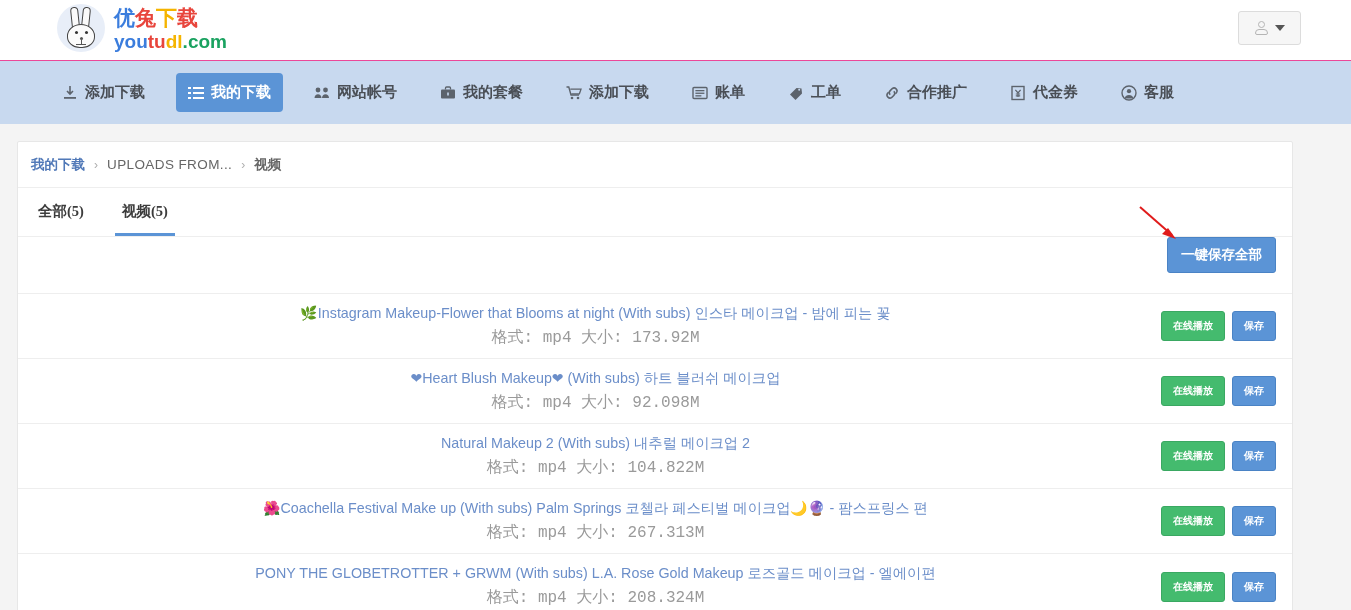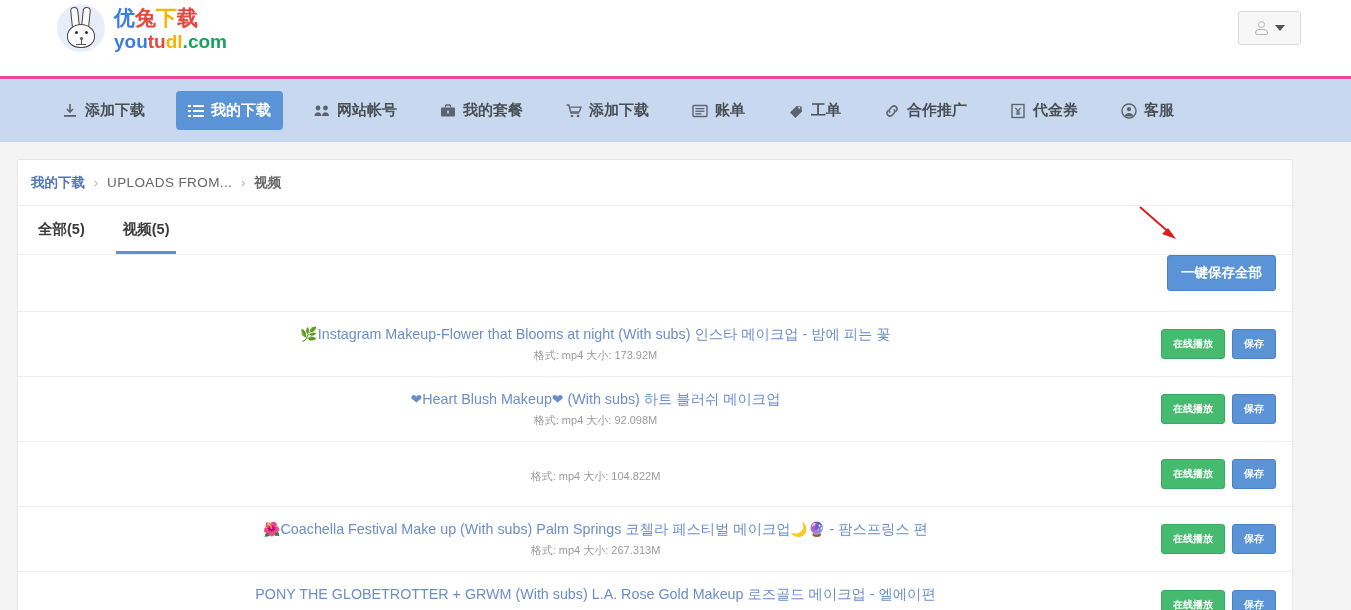--- a/index.html
+++ b/index.html
@@ -7,23 +7,23 @@
     margin: 0; padding: 0;
     width: 1351px; height: 610px;
     background: #f4f4f4;
     font-family: "Liberation Sans", "DejaVu Sans", sans-serif;
     overflow: hidden;
   }
 
   
   .header {
     position: relative;
-    height: 79px;
+    height: 61px;
     background: #ffffff;
-    border-bottom: 3px solid #ec4899;
+    border-bottom: 1px solid #ec4899;
   }
   .logo-wrap {
     position: absolute;
     left: 57px; top: 4px;
     display: flex; align-items: center; gap: 9px;
   }
   .logo-bunny {
     width: 48px; height: 48px;
     border-radius: 50%;
     background: #e8eef8;
@@ -146,21 +146,21 @@
     height: 49px;
     display: flex; align-items: flex-end;
     padding-left: 13px;
     border-bottom: 1px solid #eeeeee;
   }
   .tab {
     font-size: 14.5px; font-weight: bold; color: #3c3c3c;
     padding: 0 7px 12px 7px;
     margin-right: 24px;
     border-bottom: 3px solid transparent;
-    font-family: Liberation Sans, sans-serif;
+    font-family: Liberation Serif, serif;
   }
   .tab.active { color: #3c3c3c; border-bottom-color: #5b94d6; }
 
   .toolbar {
     height: 57px;
     display: flex; align-items: flex-start; justify-content: flex-end;
     padding-right: 16px;
     border-bottom: 1px solid #eeeeee;
   }
   .btn-saveall {
@@ -181,22 +181,22 @@
   }
   .row:last-child { border-bottom: none; }
   .row-info { padding-left: 12px; flex: 1; min-width: 0; }
   .row-title {
     font-size: 14.3px; color: #6b8ec9; line-height: 17px;
     white-space: nowrap; overflow: hidden;
     font-family: "Liberation Sans", sans-serif;
   }
   .row-title .emo { font-family: "DejaVu Sans", sans-serif; font-size: 14px; }
   .row-meta {
-    font-size: 11px; color: #9a9a9a; margin-top: 5px;
-    font-family: Liberation Sans, sans-serif;
+    font-size: 16px; color: #9a9a9a; margin-top: 5px;
+    font-family: Liberation Mono, monospace;
   }
   .row-actions {
     display: flex; gap: 7px;
     padding-right: 16px;
   }
   .btn-play, .btn-save {
     color: #ffffff; font-size: 10px; font-weight: bold;
     border-radius: 3px; padding: 7px 11px;
     font-family: "DejaVu Sans", sans-serif;
     white-space: nowrap;
@@ -383,20 +383,21 @@
             <div class="row-title"><span class="emo">❤</span><span>Heart Blush Makeup</span><span class="emo">❤</span> <span>(With subs) 하트 블러쉬 메이크업</span></div>
             <div class="row-meta">格式: mp4 大小: 92.098M</div>
           </div>
           <div class="row-actions">
             <div class="btn-play">在线播放</div>
             <div class="btn-save">保存</div>
           </div>
         </div>
         <div class="row">
           <div class="row-info">
+            <div class="row-title"><span>Natural Makeup 2 (With subs) 내추럴 메이크업 2</span></div>
             <div class="row-meta">格式: mp4 大小: 104.822M</div>
           </div>
           <div class="row-actions">
             <div class="btn-play">在线播放</div>
             <div class="btn-save">保存</div>
           </div>
         </div>
         <div class="row">
           <div class="row-info">
             <div class="row-title"><span class="emo">🌺</span><span>Coachella Festival Make up (With subs) Palm Springs 코첼라 페스티벌 메이크업</span><span class="emo">🌙🔮</span> <span>- 팜스프링스 편</span></div>

